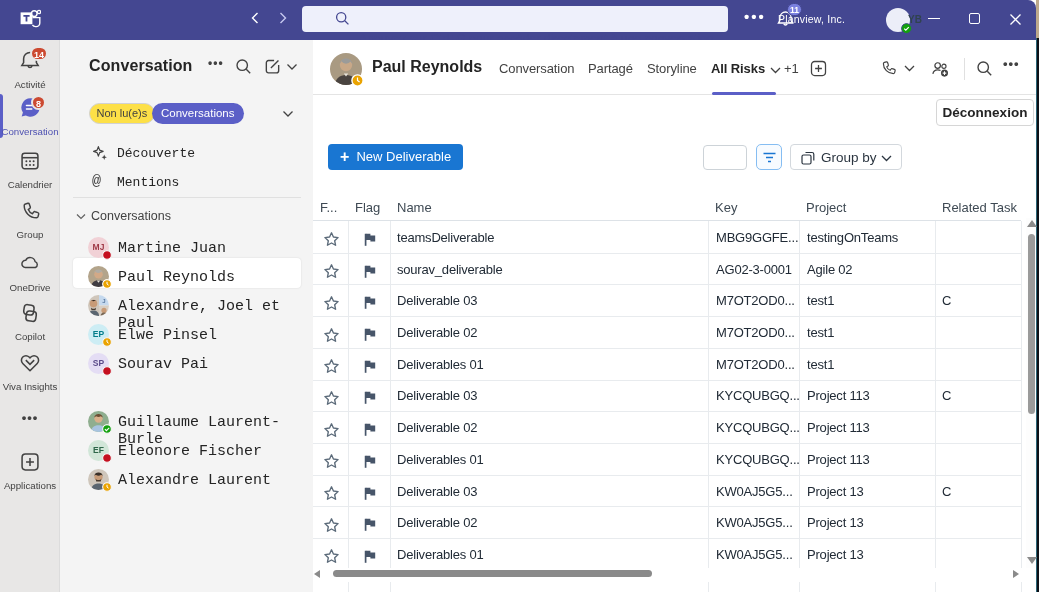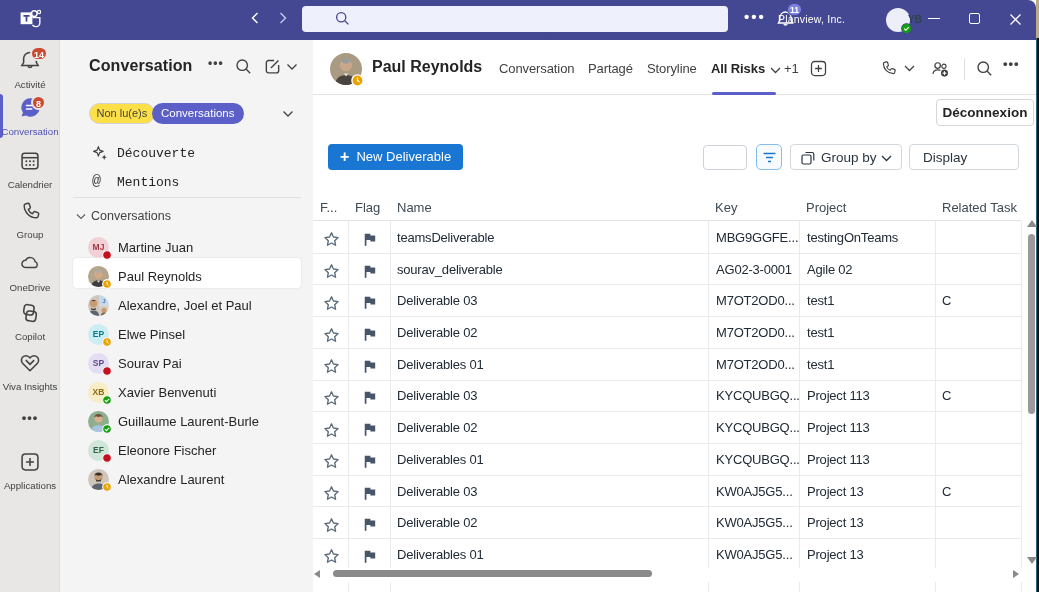--- a/index.html
+++ b/index.html
@@ -36,21 +36,21 @@
   #panel-title { left:29px; top:17px; font-size:16px; font-weight:bold; color:#242424; letter-spacing:0.1px; }
   .ph-ico { position:absolute; top:18px; color:#424242; }
   #pill1 { left:29px; top:63px; height:21px; padding:0 6.5px; background:#fde047; border:1px solid #d1d1d1; border-radius:11px; font-size:11px; line-height:19px; color:#424242; }
   #pill2 { left:92px; top:63px; height:21px; padding:0 9px; background:#5b5fc7; border-radius:11px; font-size:11.5px; line-height:21px; color:#fff; }
   .prow { position:absolute; left:0; width:253px; height:29px;font-family:Liberation Mono, monospace; }
   .prow .ico { position:absolute; left:32px; top:5px; color:#424242; }
   .prow .txt { position:absolute; left:57px; top:6px; font-size:13px; color:#242424; }
   #sec-head { left:13px; top:169px; font-size:12.5px; color:#424242; }
   .chat-row { position:absolute; left:0; width:253px; height:29px; }
   .chat-row .av { position:absolute; left:28px; top:4px; width:21px; height:21px; border-radius:50%; font-size:8.5px; font-weight:bold; text-align:center; line-height:21px; }
-  .chat-row .nm { position:absolute; left:58px; top:7px; font-size:13px; color:#242424; }
+  .chat-row .nm { position:absolute; left:58px; top:7px; font-size:15px; color:#242424;font-family:Liberation Mono, monospace; }
   .pres { position:absolute; border-radius:50%; }
   #sel-row { left:13px; top:218px; width:228px; height:30px; background:#fff; border-radius:4px; box-shadow:0 0 2px rgba(0,0,0,.12); }
   #panel-divider { left:13px; top:157px; width:228px; height:1px; background:#e0e0e0; }
 
   
   #main { left:313px; top:40px; width:723px; height:552px; background:#fff; }
   #chathead { position:absolute; left:0; top:0; width:723px; height:55px; border-bottom:1px solid #e4e4e4; background:#fff; }
   #ch-name { position:absolute; left:59px; top:18px; font-size:16px; font-weight:bold; color:#242424; }
   .tab { position:absolute; top:21px; font-size:13px; letter-spacing:-0.1px; color:#424242; }
   .tab.b { font-weight:bold; color:#242424; }
@@ -280,28 +280,20 @@
           <path d="M12.6 21 c0-2.2 1.5-3.4 3.4-3.4 s3.4 1.2 3.4 3.4 Z" fill="#7a6a58"></path>
         </svg></div>
     <div class="nm">Alexandre, Joel et Paul</div>
   </div>
   <div class="chat-row" style="top:309px">
     <div class="av" style="background:#e4ddf4;color:#5b4b8a">SP</div>
     <svg class="pres" style="left:42px;top:17px" width="10" height="10" viewBox="0 0 10 10">
         <circle cx="5" cy="5" r="4.4" fill="#c50f1f" stroke="#f4f4f4" stroke-width="1.2"></circle>
       </svg>
     <div class="nm">Sourav Pai</div>
-  </div>
-  <div class="chat-row" style="top:338px">
-    <div class="av" style="background:#f8eec5;color:#8a6a14">XB</div>
-    <svg class="pres" style="left:42px;top:17px" width="10" height="10" viewBox="0 0 10 10">
-        <circle cx="5" cy="5" r="4.4" fill="#13a10e" stroke="#f4f4f4" stroke-width="1.2"></circle>
-        <path d="M2.9 5.2 L4.4 6.7 L7.2 3.9" stroke="#fff" stroke-width="1.1" fill="none"></path>
-      </svg>
-    <div class="nm">Xavier Benvenuti</div>
   </div>
   <div class="chat-row" style="top:367px">
     <div class="av"><svg width="21" height="21" viewBox="0 0 21 21" style="border-radius:50%">
           <rect width="21" height="21" fill="#8fae8f"></rect>
           <circle cx="10.5" cy="7.6" r="4.2" fill="#d9b08c"></circle>
           <path d="M10.5 3 a4.4 4.4 0 0 1 4.3 3.6 l-2-1.4 a4 4 0 0 1-4.6 0 l-2 1.4 A4.4 4.4 0 0 1 10.5 3 Z" fill="#6b4f35"></path>
           <path d="M3 21 c0-4.2 3.2-6.8 7.5-6.8 s7.5 2.6 7.5 6.8 Z" fill="#a8c4e0"></path>
         </svg></div>
     <svg class="pres" style="left:42px;top:17px" width="10" height="10" viewBox="0 0 10 10">
         <circle cx="5" cy="5" r="4.4" fill="#13a10e" stroke="#f4f4f4" stroke-width="1.2"></circle>
@@ -393,23 +385,20 @@
   <div id="btn-group">
     <svg style="position:absolute;left:10px;top:6px" width="14" height="14" viewBox="0 0 14 14">
         <rect x="1" y="4" width="9" height="9" rx="1.5" fill="none" stroke="#2b3540" stroke-width="1.2"></rect>
         <path d="M4.5 1.5 H11 a1.8 1.8 0 0 1 1.8 1.8 V9.5" fill="none" stroke="#2b3540" stroke-width="1.2"></path>
       </svg>
     <span style="position:absolute;left:30px;top:5px">Group by</span>
     <svg style="position:absolute;left:90px;top:10px" width="11" height="7" viewBox="0 0 11 7">
         <path d="M1 1 L5.5 5.5 L10 1" fill="none" stroke="#2b3540" stroke-width="1.3"></path>
       </svg>
   </div>
-  <div id="btn-display">
-      <span style="position:absolute;left:13px;top:5px">Display</span>
-    </div>
 
   <div class="th" style="left:7px">F...</div>
   <div class="th" style="left:42px">Flag</div>
   <div class="th" style="left:84px">Name</div>
   <div class="th" style="left:402px">Key</div>
   <div class="th" style="left:493px">Project</div>
   <div class="th" style="left:629px">Related Task</div>
   <div id="thead-line"></div>
 
   <div class="vline" style="left:35px"></div>

